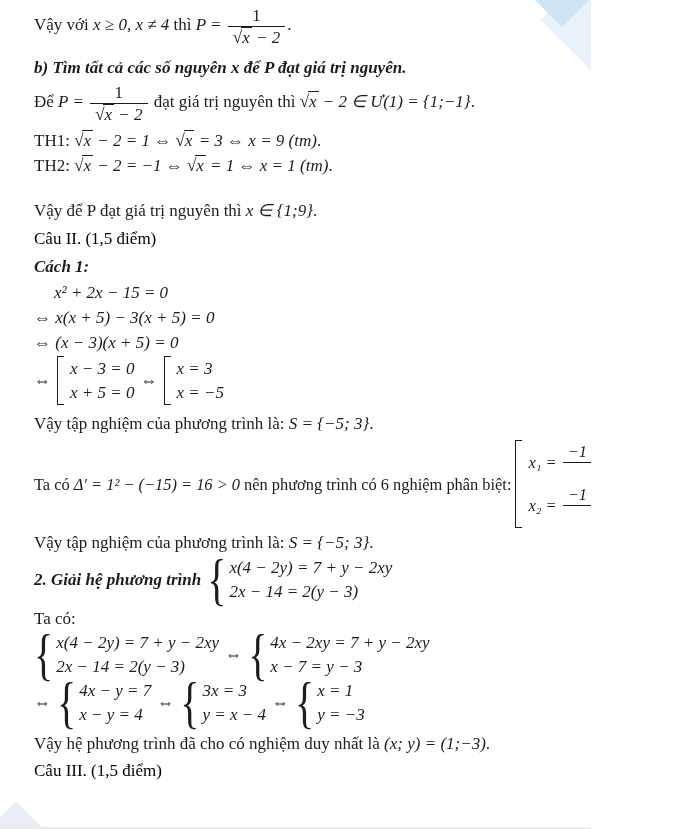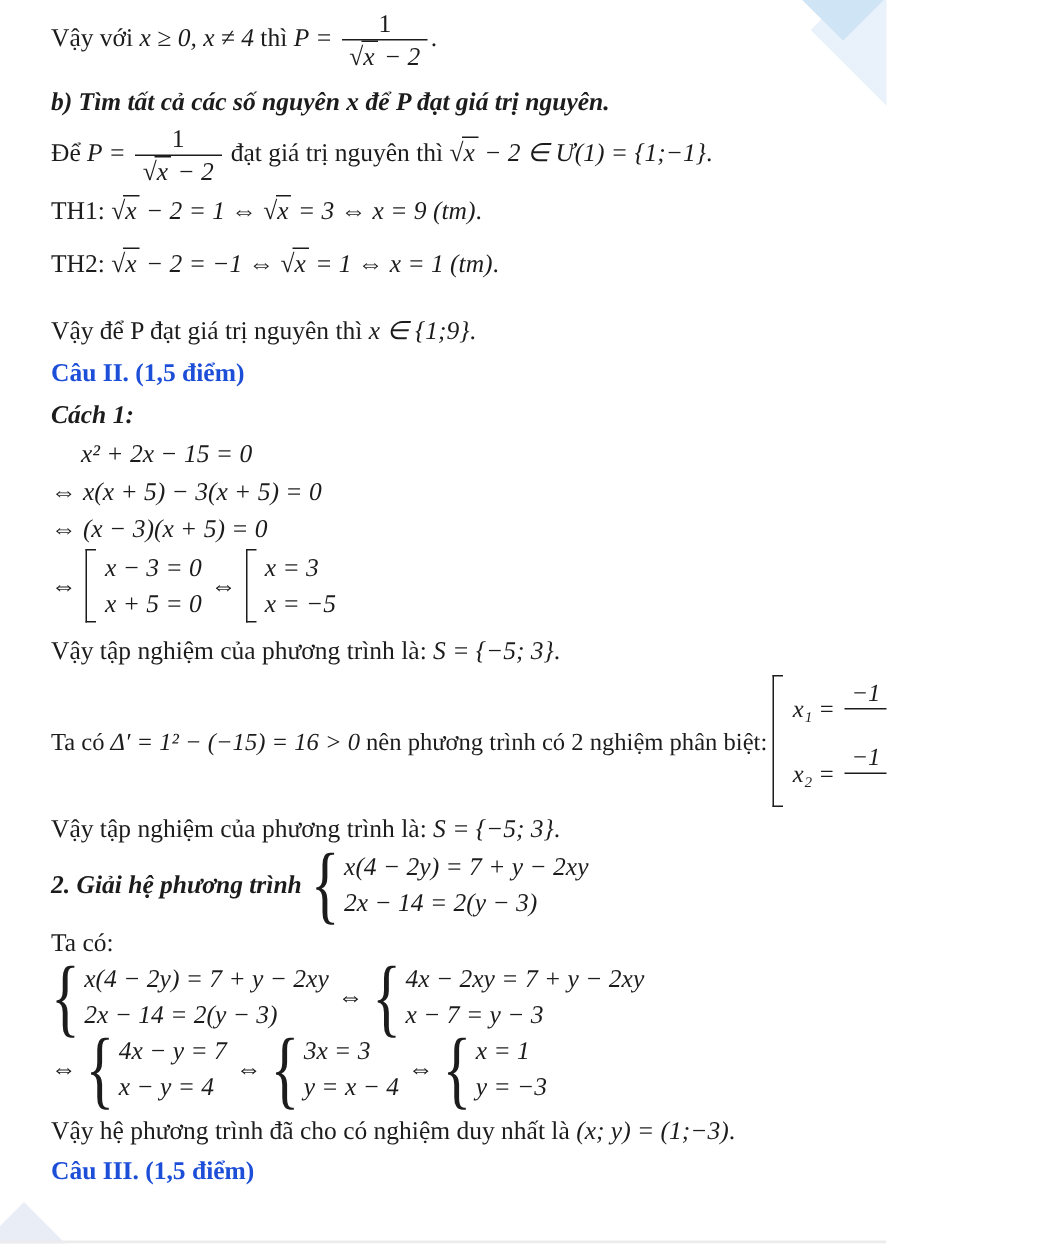--- a/index.html
+++ b/index.html
@@ -21,21 +21,21 @@
   .deco { position: absolute; z-index: 0; }
   .d-pale   { width: 80px; height: 80px; background: #e9f2fa; transform: rotate(45deg); top: -20px; right: -46px; }
   .d-band   { width: 54px; height: 54px; background: #cfe4f4; transform: rotate(45deg); top: -38px; right: 2px; }
   .d-corner { width: 56px; height: 56px; background: #e9edf6; transform: rotate(45deg); bottom: -40px; left: -12px; }
   .d-edge   { left: 0; right: 0; bottom: 0; height: 2px; background: #ececec; }
 
   
   .ln { margin: 0 0 8px 0; }
   .m  { font-style: italic; }
   .bi { font-weight: bold; font-style: italic; }
-  .red { color: #1d4ed8; font-weight: bold; }
+  .red { color: #000000; font-weight: normal; }
   .ind { margin-left: 20px; }
   .fx { display: flex; align-items: center; flex-wrap: nowrap; column-gap: 6px; white-space: nowrap; }
   .tight { font-size: 16.4px; }
 
   
   .frac { display: inline-flex; flex-direction: column; text-align: center; vertical-align: middle; margin: 0 2px; }
   .frac .num { display: block; padding: 0 5px 1px; border-bottom: 1.4px solid currentColor; line-height: 19px; white-space: nowrap; }
   .frac .den { display: block; padding: 1px 5px 0; line-height: 19px; white-space: nowrap; }
 
   
@@ -86,21 +86,21 @@
       <span>Để</span>
       <span class="m">P =</span>
       <span class="frac">
           <span class="num">1</span>
           <span class="den"><span class="sqrt"><span class="sg">√</span><span class="rad">x</span></span><span class="m"> − 2</span></span>
         </span>
       <span>đạt giá trị nguyên thì</span>
       <span class="sqrt"><span class="sg">√</span><span class="rad">x</span></span><span class="m"> − 2 ∈ Ư(1) = {1;−1}</span><span>.</span>
     </p>
 
-    <p class="ln" style="margin-bottom:14px">
+    <p class="ln" style="margin-bottom:4px">
       <span>TH1:</span>
       <span class="sqrt"><span class="sg">√</span><span class="rad">x</span></span><span class="m"> − 2 = 1 ⇔ </span><span class="sqrt"><span class="sg">√</span><span class="rad">x</span></span><span class="m"> = 3 ⇔ x = 9 (tm)</span><span>.</span>
     </p>
 
     <p class="ln" style="margin-bottom:24px">
       <span>TH2:</span>
       <span class="sqrt"><span class="sg">√</span><span class="rad">x</span></span><span class="m"> − 2 = −1 ⇔ </span><span class="sqrt"><span class="sg">√</span><span class="rad">x</span></span><span class="m"> = 1 ⇔ x = 1 (tm)</span><span>.</span>
     </p>
 
     <p class="ln" style="margin-bottom:7px">
@@ -138,21 +138,21 @@
 
     <p class="ln" style="margin-bottom:6px">
       <span>Vậy tập nghiệm của phương trình là:</span>
       <span class="m">S = {−5; 3}</span><span>.</span>
     </p>
 
 
     <div class="ln fx tight" style="margin-bottom:4px; column-gap:4px">
       <span>Ta có</span>
       <span class="m">Δ′ = 1² − (−15) = 16 &gt; 0</span>
-      <span>nên phương trình có 2 nghiệm phân biệt:</span>
+      <span>nên phương trình có 6 nghiệm phân biệt:</span>
       <span class="brkt">
           <span class="sqb"></span>
           <span class="rows gap8">
         <span class="frow">
           <span class="m">x₁ =</span>
           <span class="frac">
                 <span class="num"><span class="m">−1 +</span> <span class="sqrt"><span class="sg">√</span><span class="rad">16</span></span></span>
                 <span class="den">1</span>
               </span>
           <span class="m">= 3</span>

